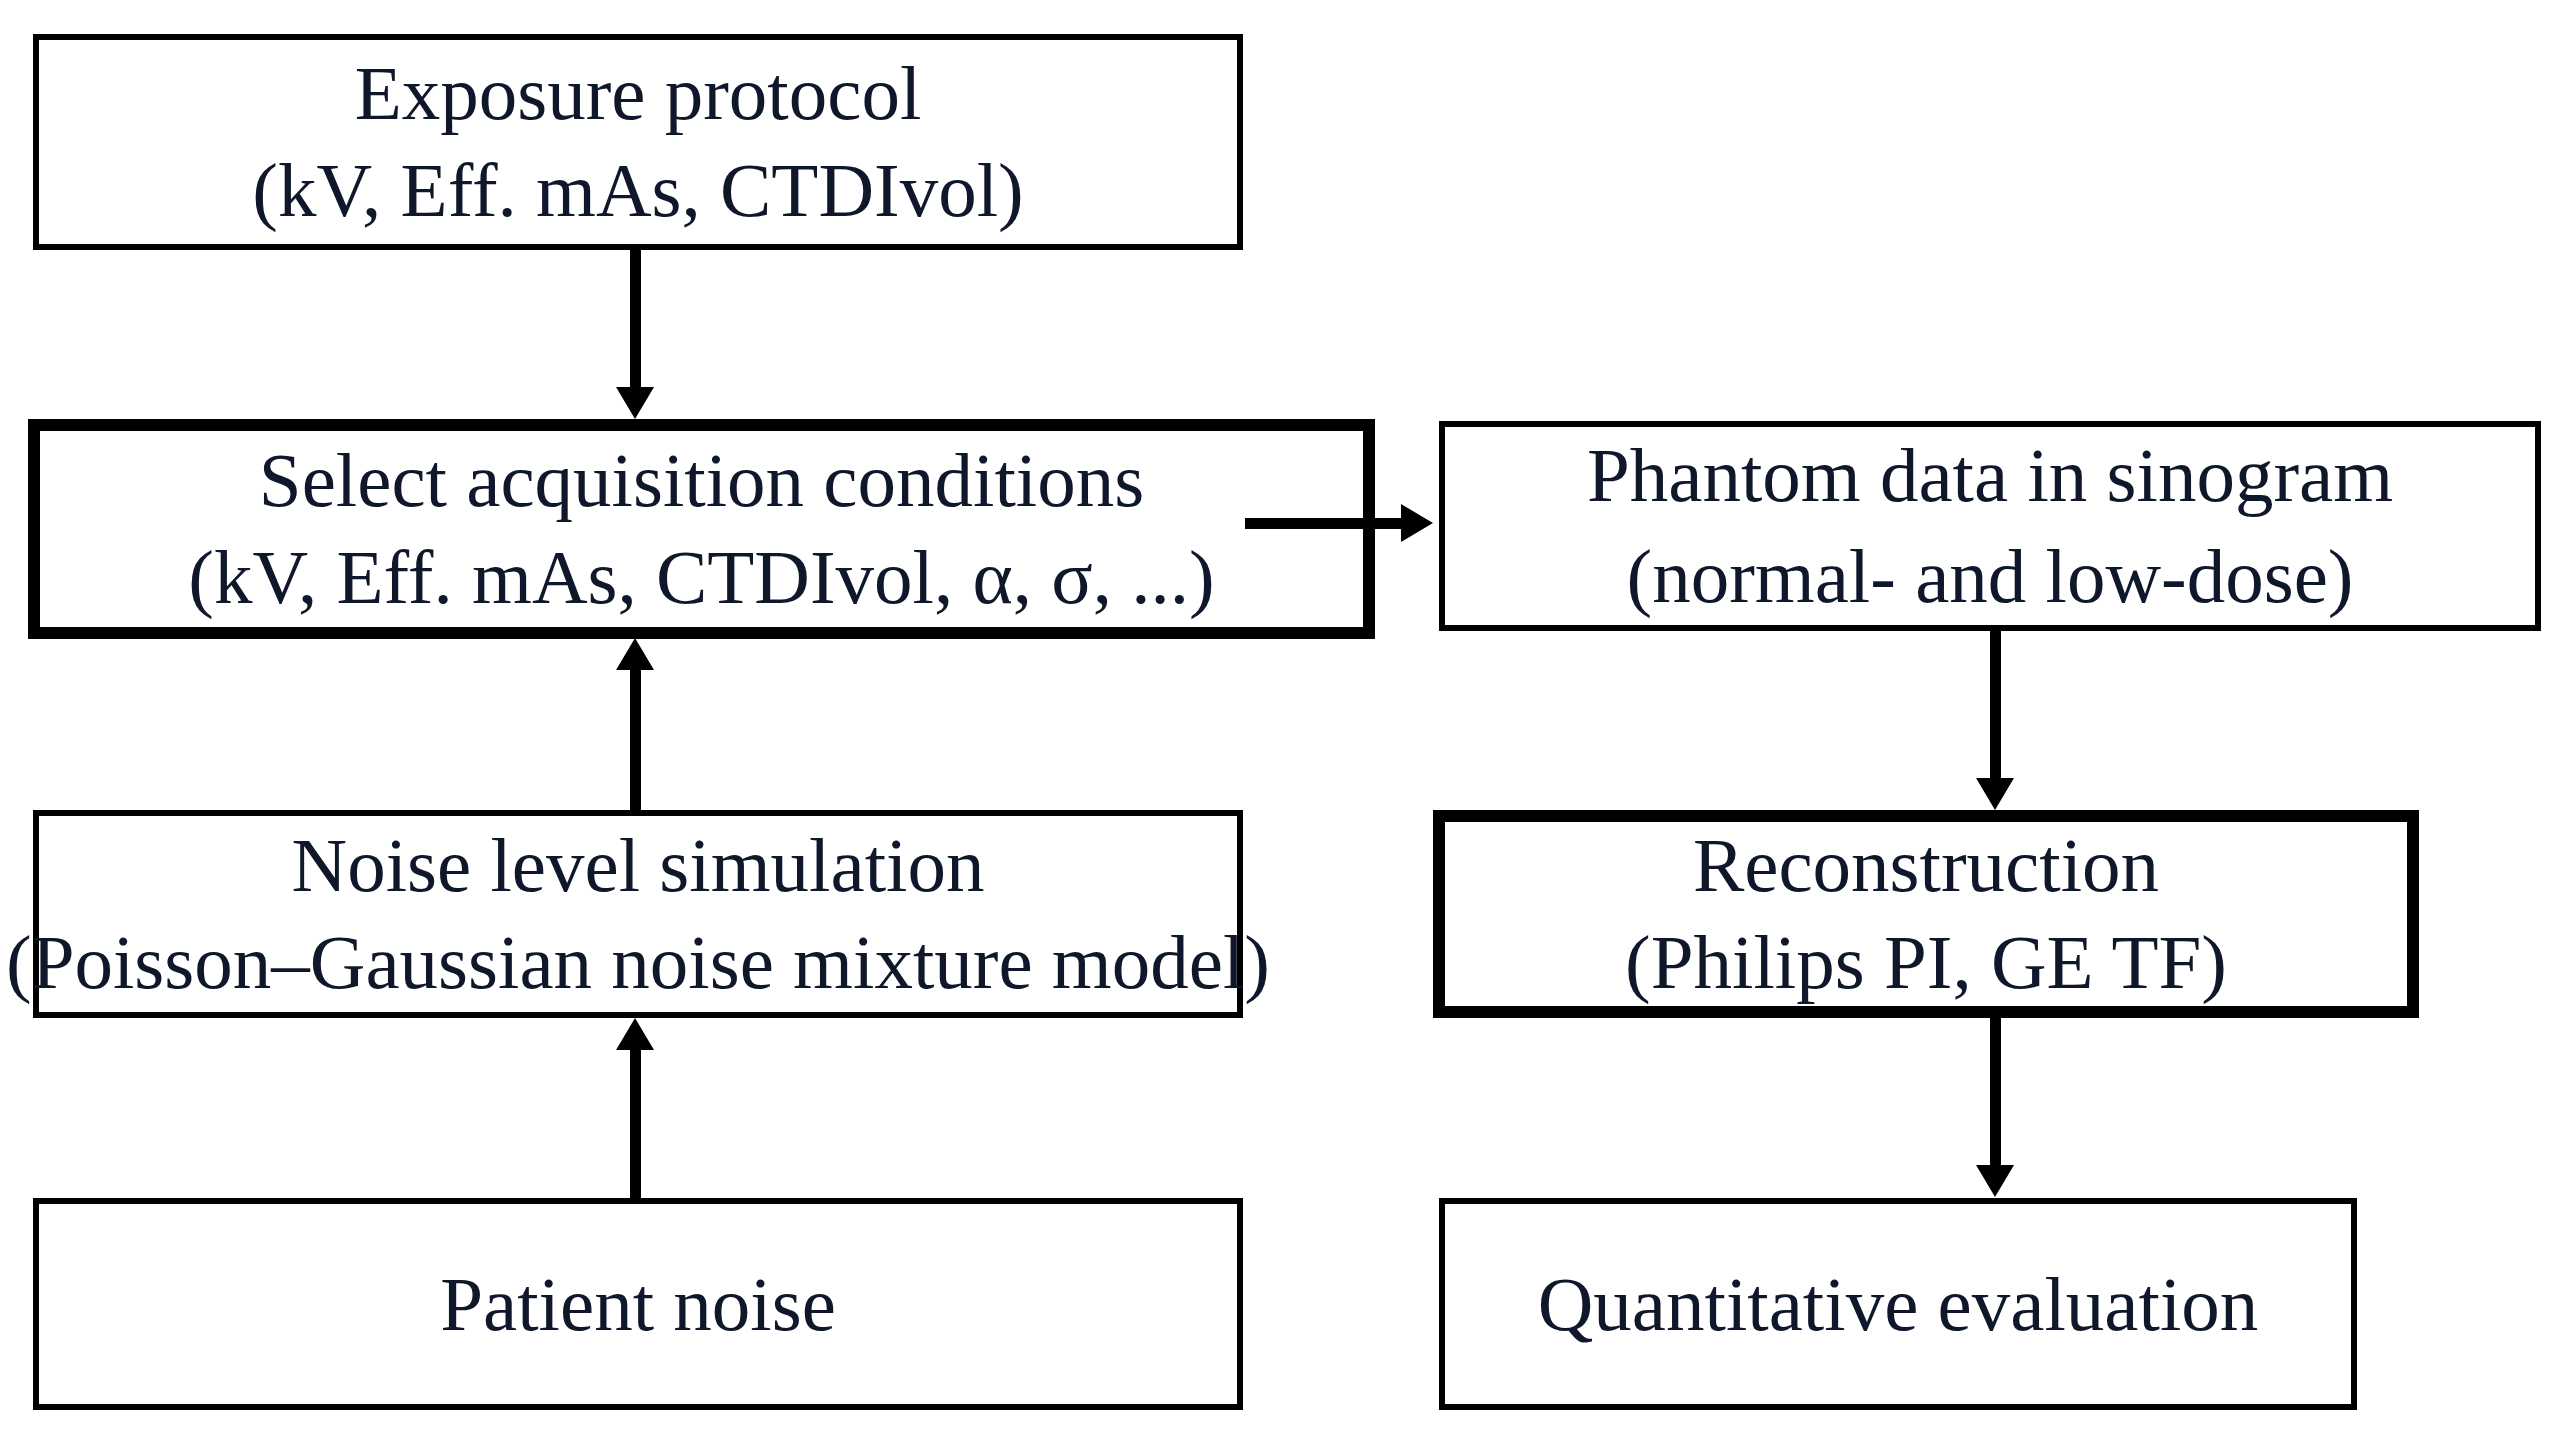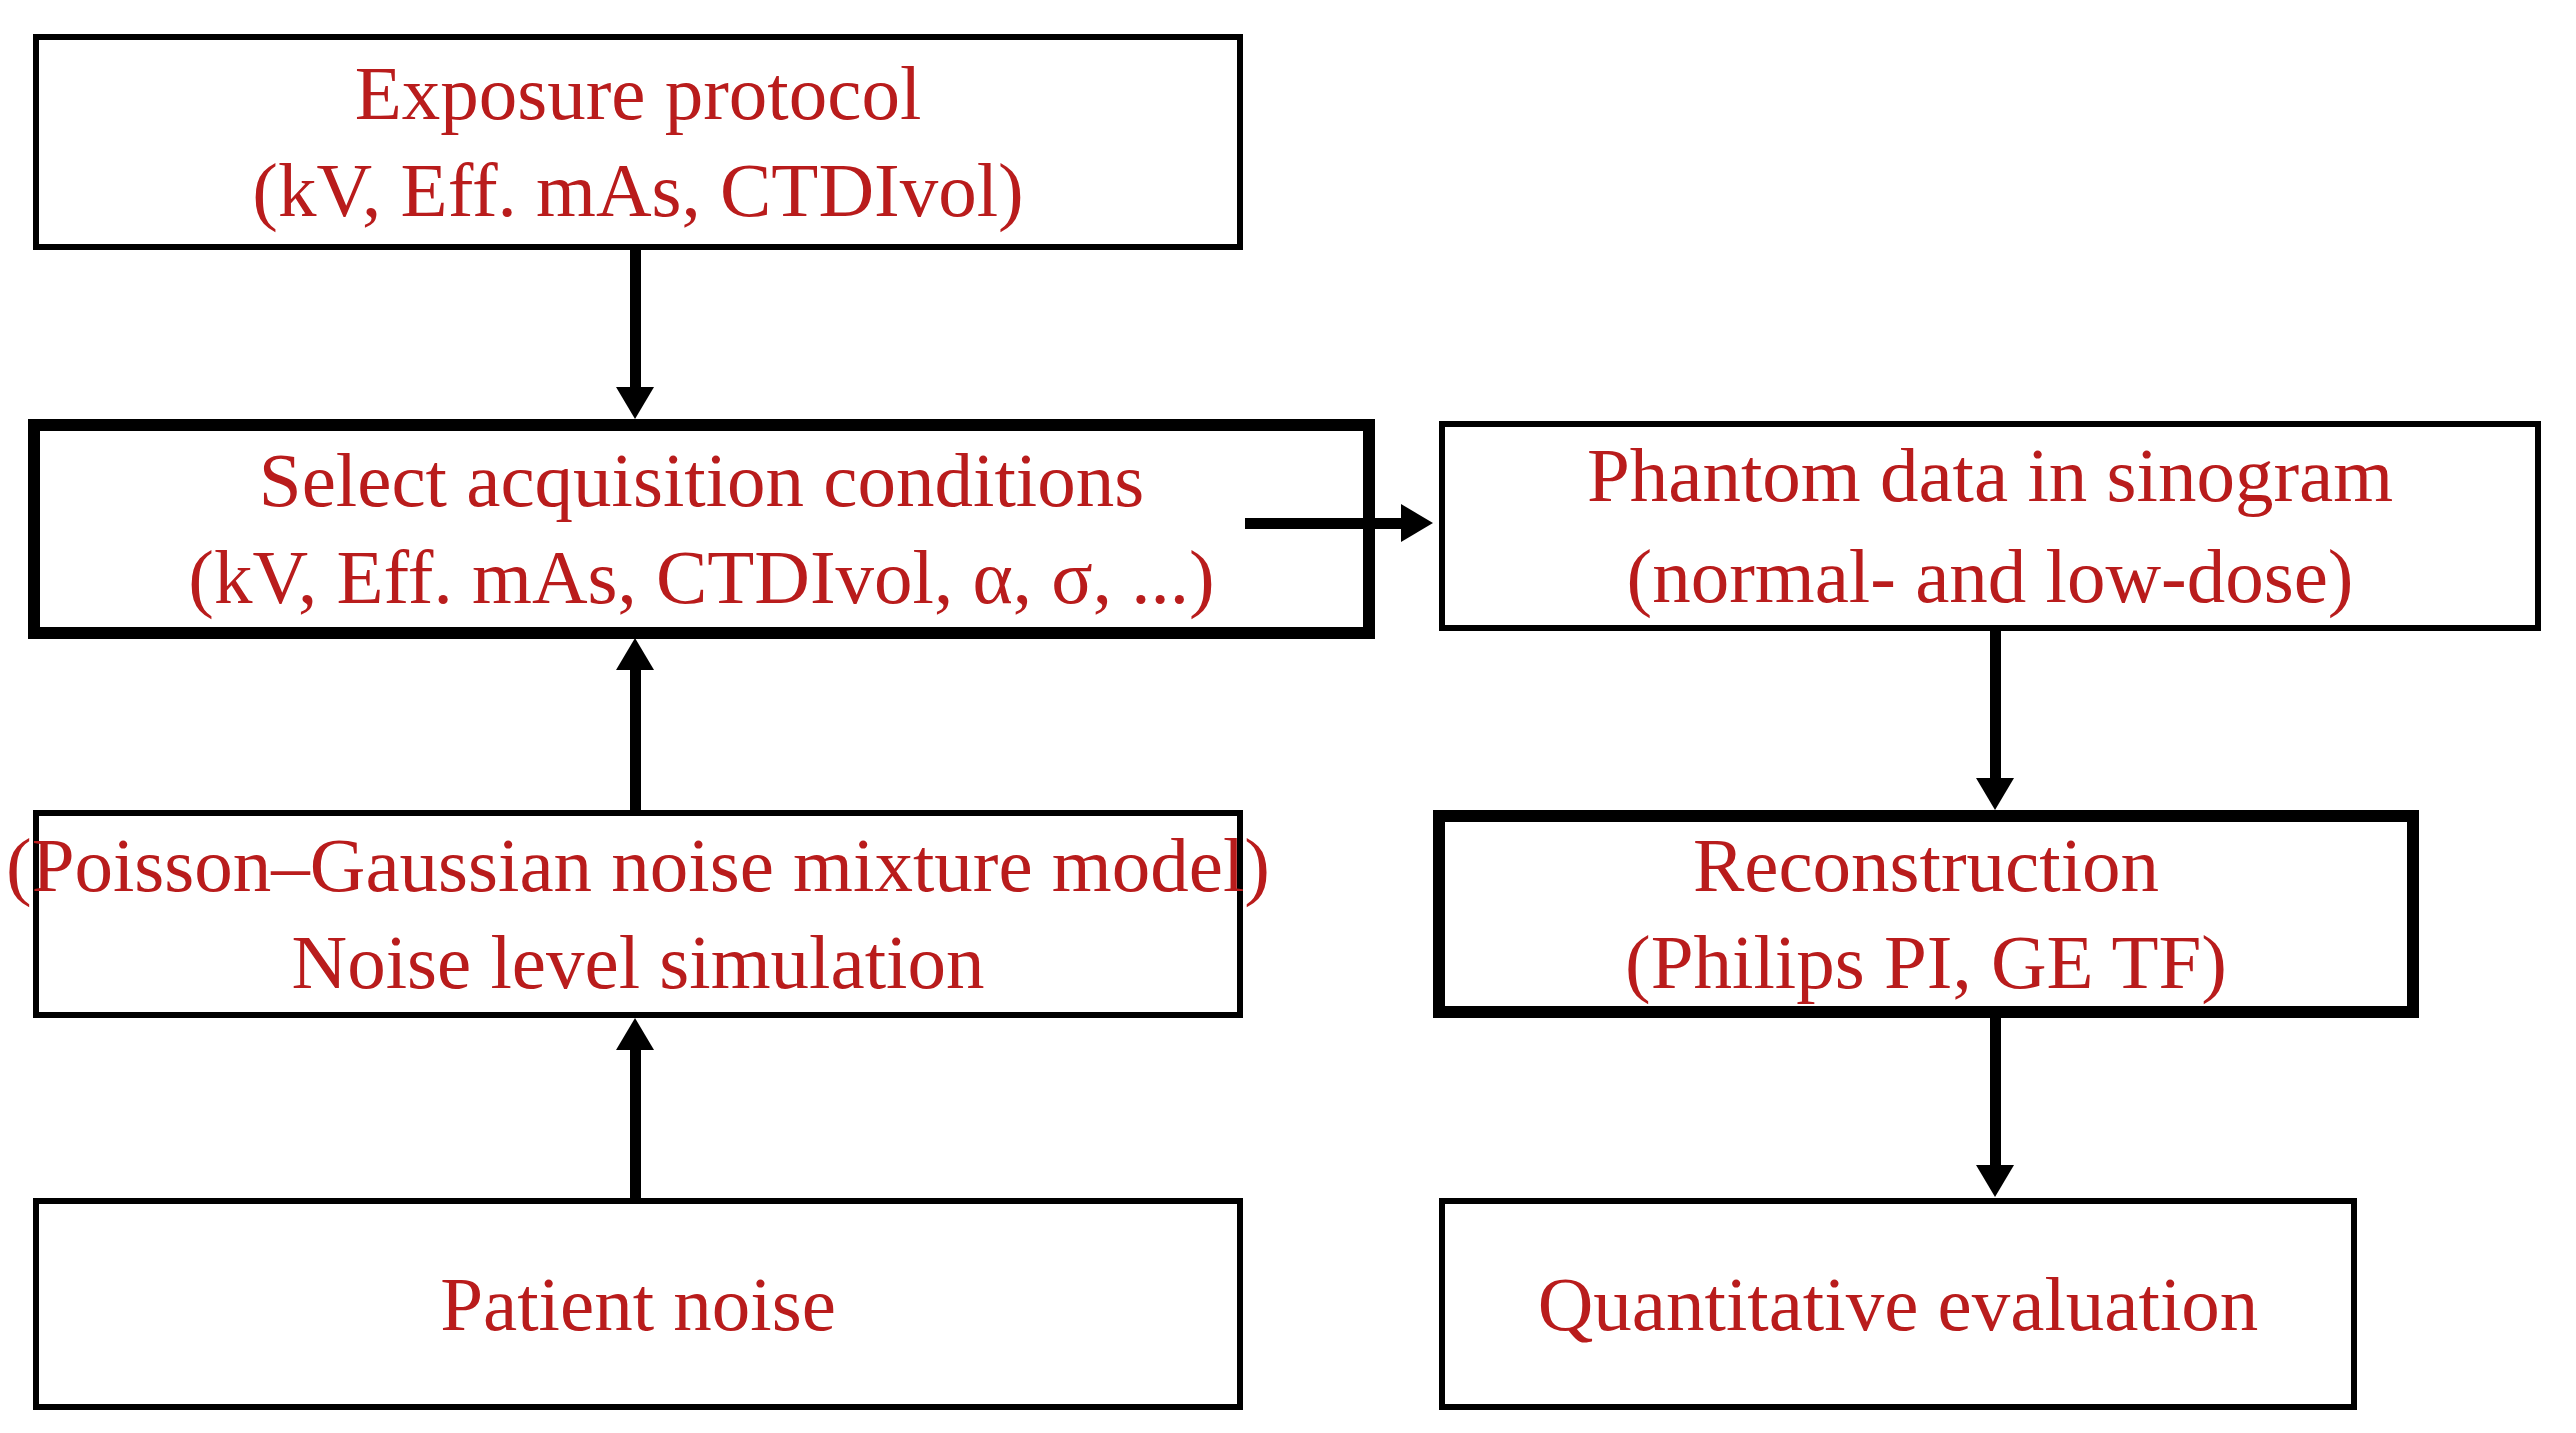--- a/index.html
+++ b/index.html
@@ -27,21 +27,21 @@
     justify-content: center;
     align-items: center;
     text-align: center;
   }
   .box.thin  { border: 6px solid #000000; }
   .box.thick { border: 12px solid #000000; }
   .line {
     white-space: nowrap;
     font-size: 77px;
     line-height: 97px;
-    color: #b91c1c;
+    color: #0f172a;
   }
   
   .b0 { left: 33px;   top: 34px;   width: 1210px; height: 216px; }
   .b1 { left: 28px;   top: 419px;  width: 1347px; height: 220px; }
   .b2 { left: 33px;   top: 810px;  width: 1210px; height: 208px; }
   .b3 { left: 33px;   top: 1198px; width: 1210px; height: 212px; }
   
   .b4 { left: 1439px; top: 421px;  width: 1102px; height: 210px; justify-content: space-between; }
   .b5 { left: 1433px; top: 810px;  width: 986px; height: 208px; }
   .b6 { left: 1439px; top: 1198px; width: 918px; height: 212px; }
@@ -80,22 +80,22 @@
     <div class="line">Exposure protocol</div>
     <div class="line">(kV, Eff. mAs, CTDIvol)</div>
   </div>
 
   <div class="box thick b1">
     <div class="line">Select acquisition conditions</div>
     <div class="line">(kV, Eff. mAs, CTDIvol, α, σ, ...)</div>
   </div>
 
   <div class="box thin b2">
+    <div class="line">Noise level simulation</div>
     <div class="line">(Poisson–Gaussian noise mixture model)</div>
-    <div class="line">Noise level simulation</div>
   </div>
 
   <div class="box thin b3">
     <div class="line">Patient noise</div>
   </div>
 
   <div class="box thin b4">
     <div class="line">Phantom data in sinogram</div>
     <div class="line">(normal- and low-dose)</div>
   </div>

